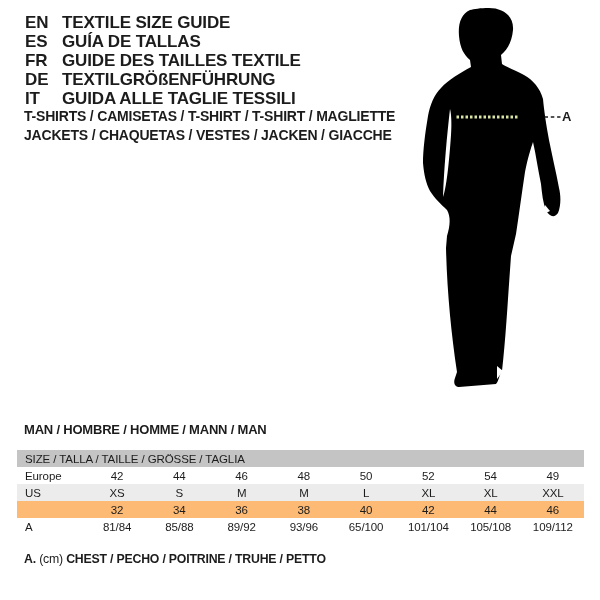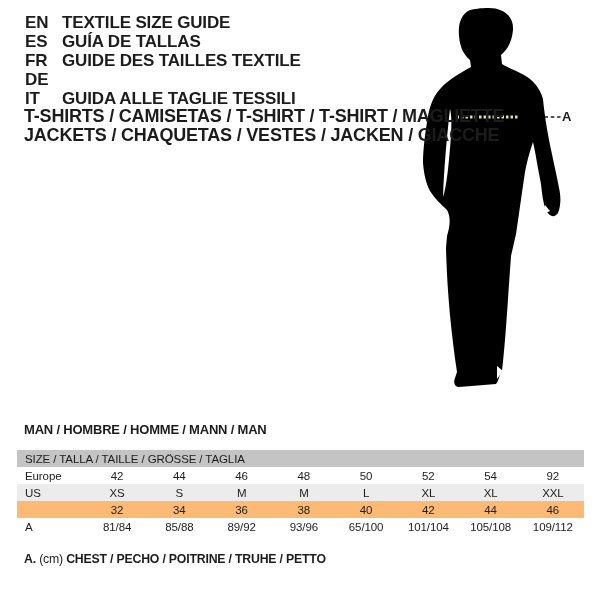--- a/index.html
+++ b/index.html
@@ -12,21 +12,21 @@
   }
   .abs { position: absolute; }
 
   
   .lang-block { left: 25px; top: 13px; }
   .lang-row { display: flex; line-height: 19px; font-size: 17px; font-weight: 700; letter-spacing: -0.15px; }
   .lang-code { width: 37px; }
 
   
   .cat-block { left: 24px; top: 107px; }
-  .cat-line { line-height: 19px; font-size: 18px; font-weight: 700; letter-spacing: -0.2px; }
+  .cat-line { line-height: 19px; font-size: 14px; font-weight: 700; letter-spacing: -0.2px; }
 
   
   .figure-layer { left: 0; top: 0; width: 600px; height: 600px; pointer-events: none; }
   .measure-label { left: 562px; top: 109px; font-size: 13px; font-weight: 700; }
 
   
   .section-title { left: 24px; top: 422px; font-size: 13px; font-weight: 700; letter-spacing: -0.2px; }
 
   
   .size-table { left: 17px; top: 450px; width: 567px; font-size: 11.5px; letter-spacing: -0.1px; }
@@ -95,20 +95,21 @@
   <div class="lang-row">
     <span class="lang-code">ES</span>
     <span>GUÍA DE TALLAS</span>
   </div>
   <div class="lang-row">
     <span class="lang-code">FR</span>
     <span>GUIDE DES TAILLES TEXTILE</span>
   </div>
   <div class="lang-row">
     <span class="lang-code">DE</span>
+    <span>TEXTILGRÖßENFÜHRUNG</span>
   </div>
   <div class="lang-row">
     <span class="lang-code">IT</span>
     <span>GUIDA ALLE TAGLIE TESSILI</span>
   </div>
 </div>
 
 <div class="abs cat-block">
   <div class="cat-line">T-SHIRTS / CAMISETAS / T-SHIRT / T-SHIRT / MAGLIETTE</div>
   <div class="cat-line">JACKETS / CHAQUETAS / VESTES / JACKEN / GIACCHE</div>
@@ -121,21 +122,21 @@
 
   <div class="t-row">
     <span class="t-label">Europe</span>
     <span class="t-cell">42</span>
     <span class="t-cell">44</span>
     <span class="t-cell">46</span>
     <span class="t-cell">48</span>
     <span class="t-cell">50</span>
     <span class="t-cell">52</span>
     <span class="t-cell">54</span>
-    <span class="t-cell">92</span>
+    <span class="t-cell">49</span>
   </div>
 
   <div class="t-row" style="background-color: rgb(236, 236, 236);">
     <span class="t-label">US</span>
     <span class="t-cell">XS</span>
     <span class="t-cell">S</span>
     <span class="t-cell">M</span>
     <span class="t-cell">M</span>
     <span class="t-cell">L</span>
     <span class="t-cell">XL</span>

